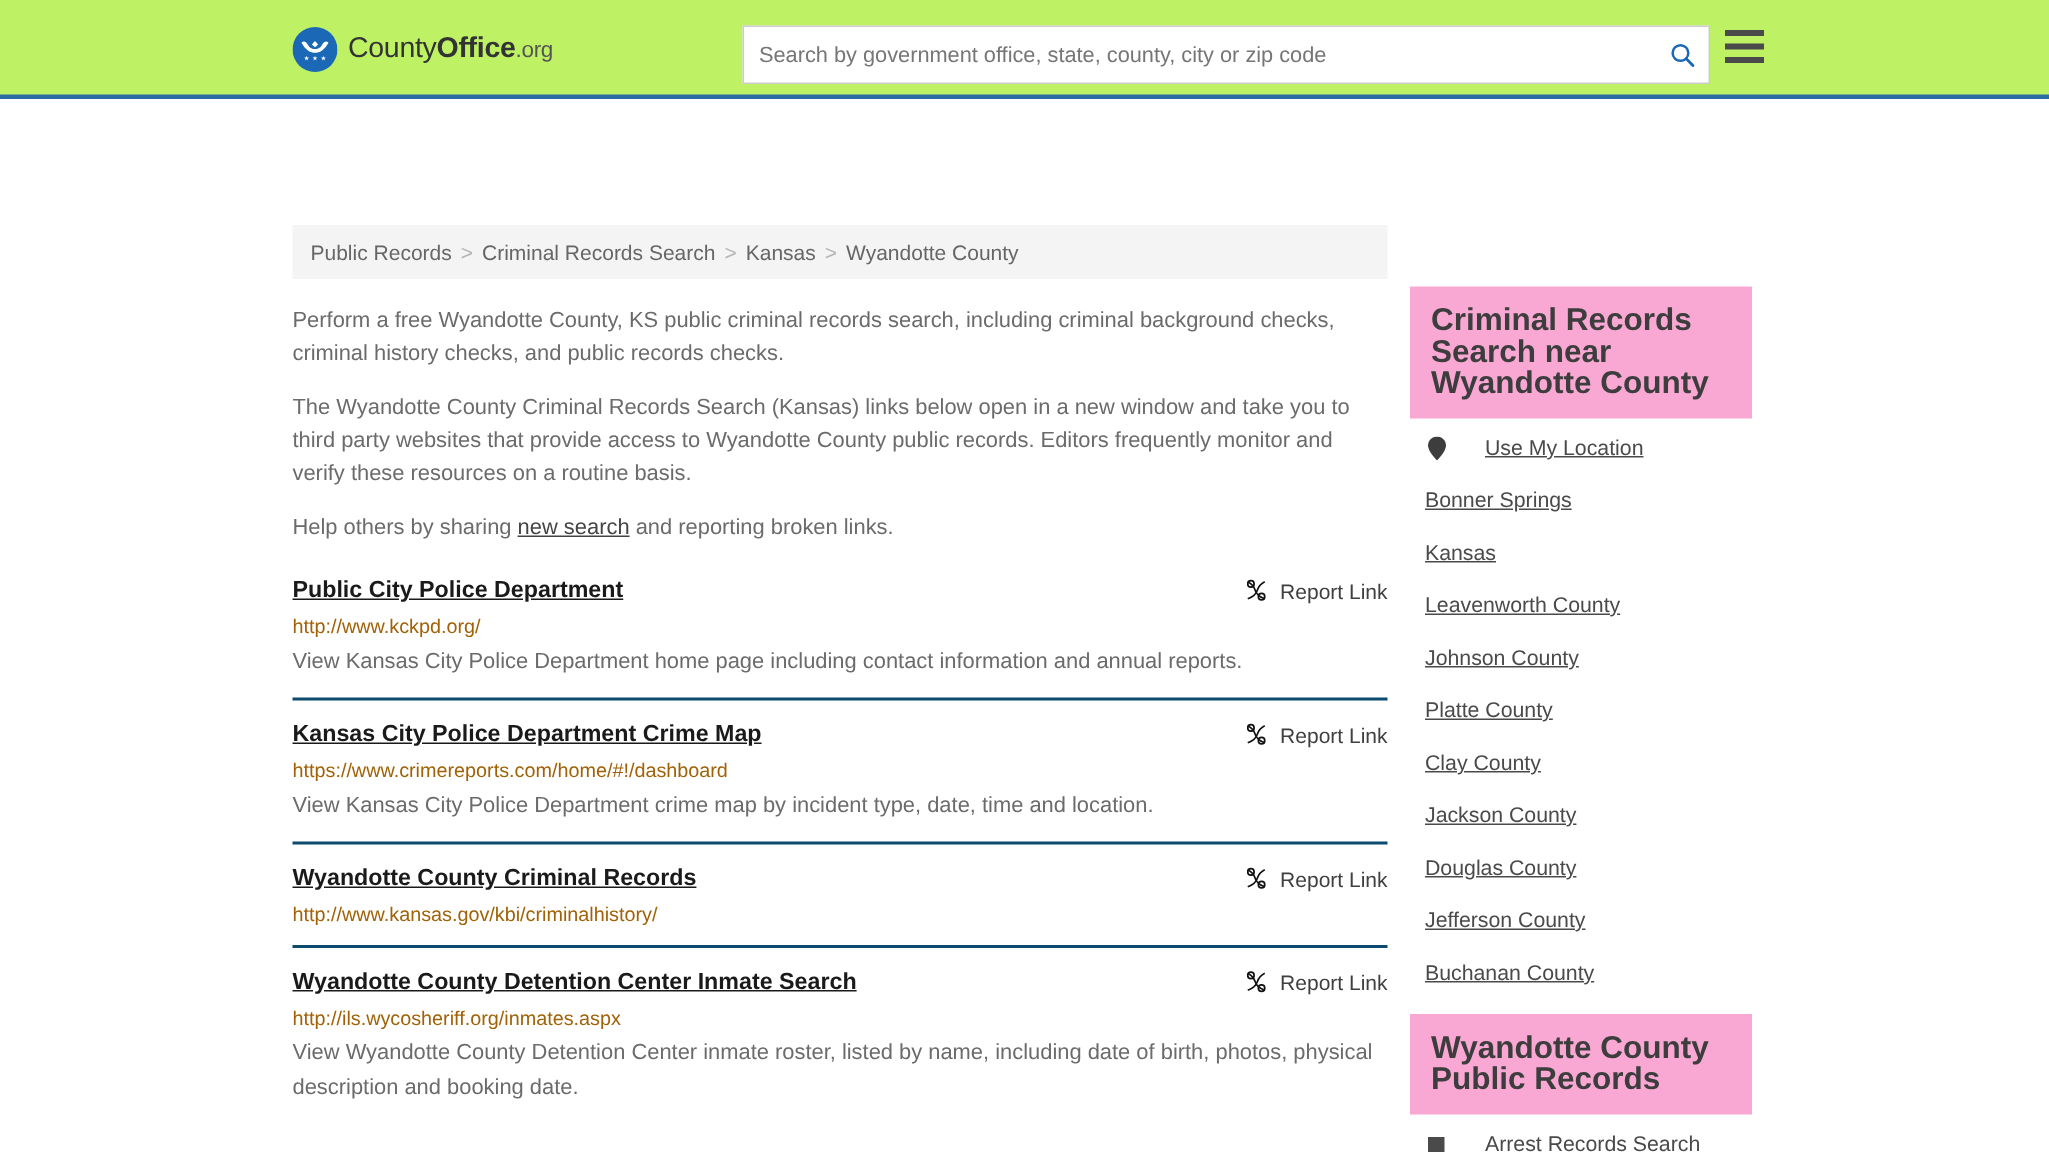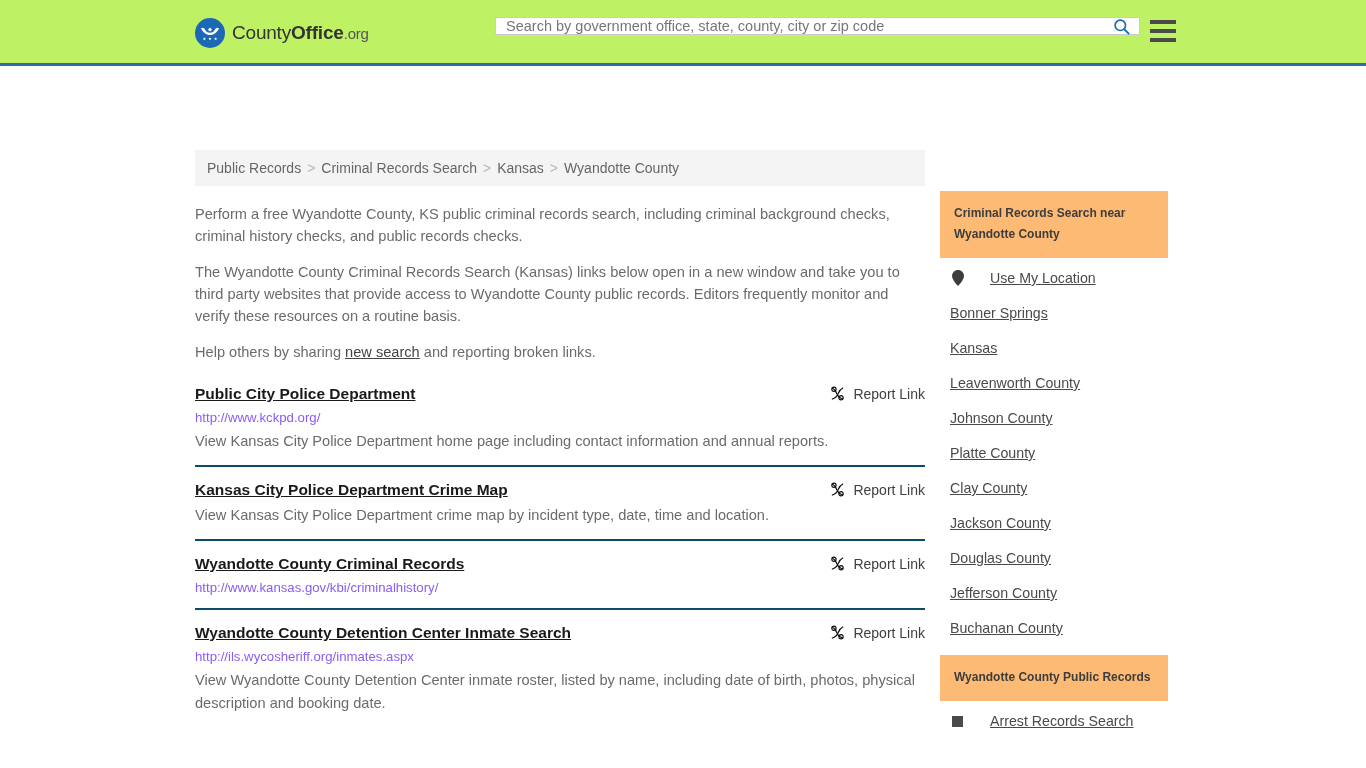--- a/index.html
+++ b/index.html
@@ -26,21 +26,21 @@
   .logo-mark { width: 30px; height: 30px; display: block; }
   .logo-text {
     font-size: 19px; color: #333333; letter-spacing: -0.2px;
     white-space: nowrap;
   }
   .logo-text .o { font-weight: bold; color: #333; }
   .logo-text .tld { font-size: 15px; color: #555; }
 
   .search-wrap {
     position: absolute; left: 495px; top: 17px;
-    width: 645px; height: 18px;
+    width: 645px; height: 39px;
     background: #ffffff;
     border: 1px solid #cccccc;
     display: flex; align-items: center;
   }
   .search-input {
     flex: 1; height: 28px; border: 0; outline: none;
     padding: 0 10px; font-size: 14.5px;
     color: #555; background: transparent;
     font-family: "Liberation Sans", sans-serif;
   }
@@ -103,33 +103,33 @@
     font-size: 15.5px; font-weight: bold; color: #1a1a1a;
     text-decoration: underline; cursor: pointer;
     line-height: 20px; max-width: 560px;
   }
   .report-link {
     display: flex; align-items: center; gap: 7px;
     font-size: 14px; color: #404040; text-decoration: none;
     white-space: nowrap; cursor: pointer; padding-top: 1px;
   }
   .result-url {
-    font-size: 13.2px; color: #8b5cf6; margin-top: 5px;
+    font-size: 13.2px; color: #a16207; margin-top: 5px;
     line-height: 17px; word-break: break-all;
   }
   .result-desc {
     font-size: 14.6px; color: #6b6b6b; margin-top: 4px; line-height: 23px;
   }
 
   
   .side-panel { margin-bottom: 10px; }
   .side-head {
-    background: #fdba74;
+    background: #f9a8d4;
     padding: 12px 14px 13px 14px;
-    font-size: 12px; font-weight: bold; color: #3d3d3d;
+    font-size: 21px; font-weight: bold; color: #3d3d3d;
     line-height: 21px;
   }
   .side-links { padding: 12px 0 0 0; }
   .side-link {
     display: flex; align-items: center; gap: 25px;
     padding: 0 0 0 10px; margin-bottom: 19px;
     font-size: 14.2px; color: #4a4a4a;
     text-decoration: none; cursor: pointer;
   }
   .side-link .lbl { text-decoration: underline; }
@@ -210,20 +210,21 @@
           <a class="report-link">
             <svg width="17" height="17" viewBox="0 0 24 24">
               <path d="M4 4 C8 6 10 9 11 12 C12 15 14 18 20 20" fill="none" stroke="#111" stroke-width="1.6"></path>
               <path d="M20 4 C16 6 14 9 13 12 C12 15 10 18 4 20" fill="none" stroke="#111" stroke-width="1.6"></path>
               <circle cx="7" cy="6" r="3" fill="none" stroke="#111" stroke-width="1.6"></circle>
               <circle cx="17" cy="18" r="3" fill="none" stroke="#111" stroke-width="1.6"></circle>
             </svg>
             <span>Report Link</span>
           </a>
         </div>
+        <div class="result-url">https://www.crimereports.com/home/#!/dashboard</div>
         <div class="result-desc">View Kansas City Police Department crime map by incident type, date, time and location.</div>
       </div>
 
       <div class="result">
         <div class="result-head">
           <a class="result-title">Wyandotte County Criminal Records</a>
           <a class="report-link">
             <svg width="17" height="17" viewBox="0 0 24 24">
               <path d="M4 4 C8 6 10 9 11 12 C12 15 14 18 20 20" fill="none" stroke="#111" stroke-width="1.6"></path>
               <path d="M20 4 C16 6 14 9 13 12 C12 15 10 18 4 20" fill="none" stroke="#111" stroke-width="1.6"></path>

